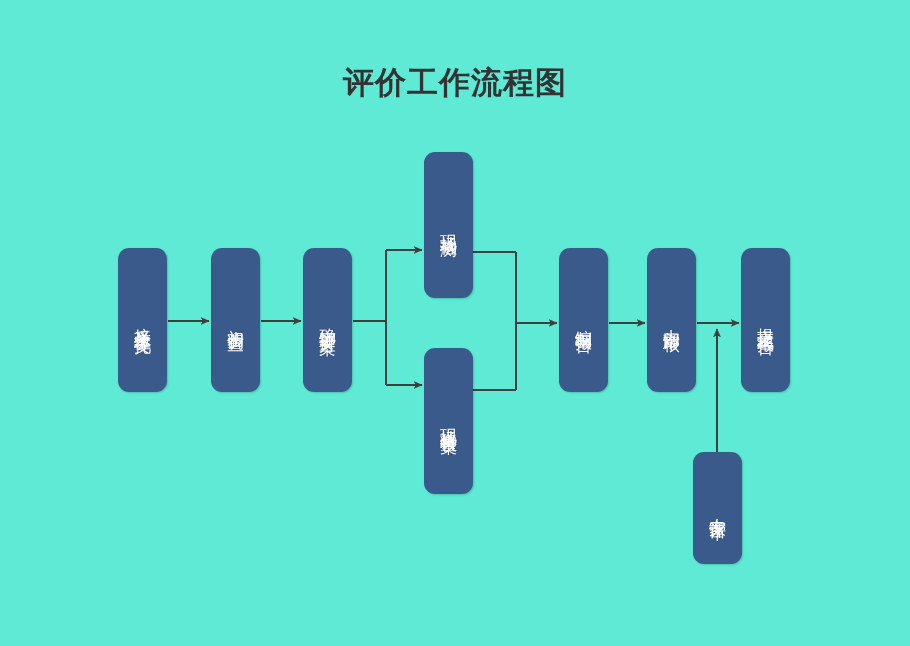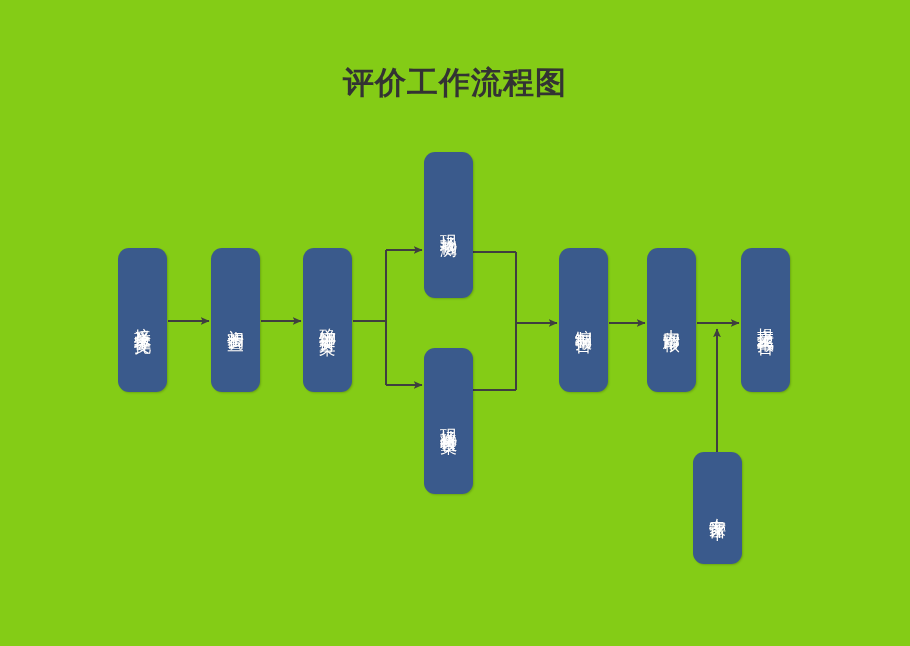--- a/index.html
+++ b/index.html
@@ -8,21 +8,21 @@
     padding: 0;
     background: #ffffff;
   }
   body {
     font-family: "DejaVu Sans", "Liberation Sans", sans-serif;
   }
   #canvas {
     position: relative;
     width: 910px;
     height: 646px;
-    background: #84cc16;
+    background: #5eead4;
     overflow: hidden;
   }
   #flow-title {
     position: absolute;
     left: 0;
     top: 62px;
     width: 910px;
     text-align: center;
     font-size: 31px;
     font-weight: bold;

